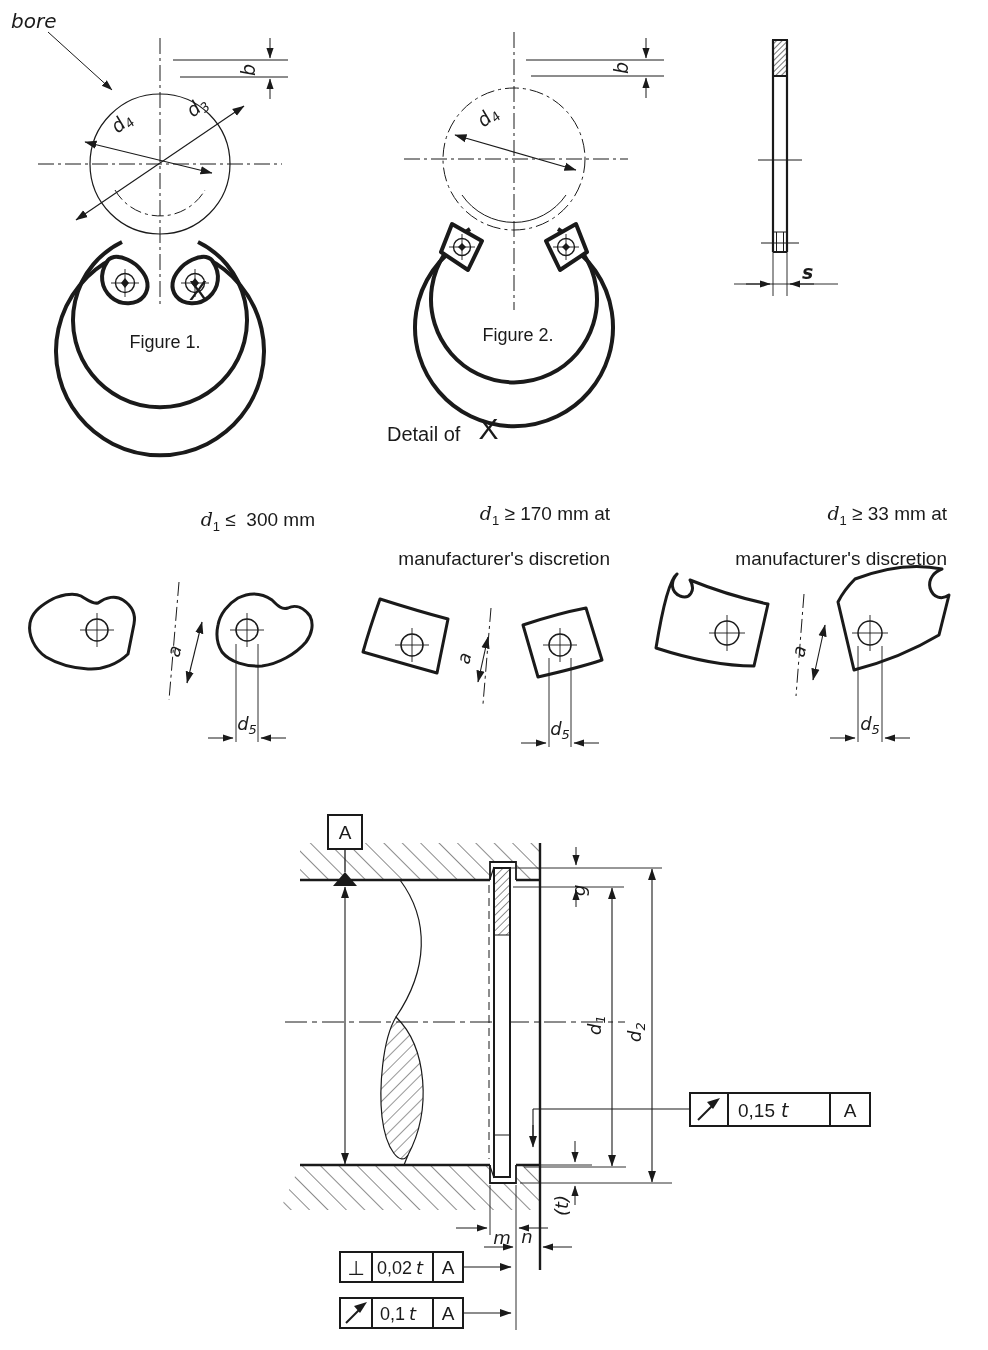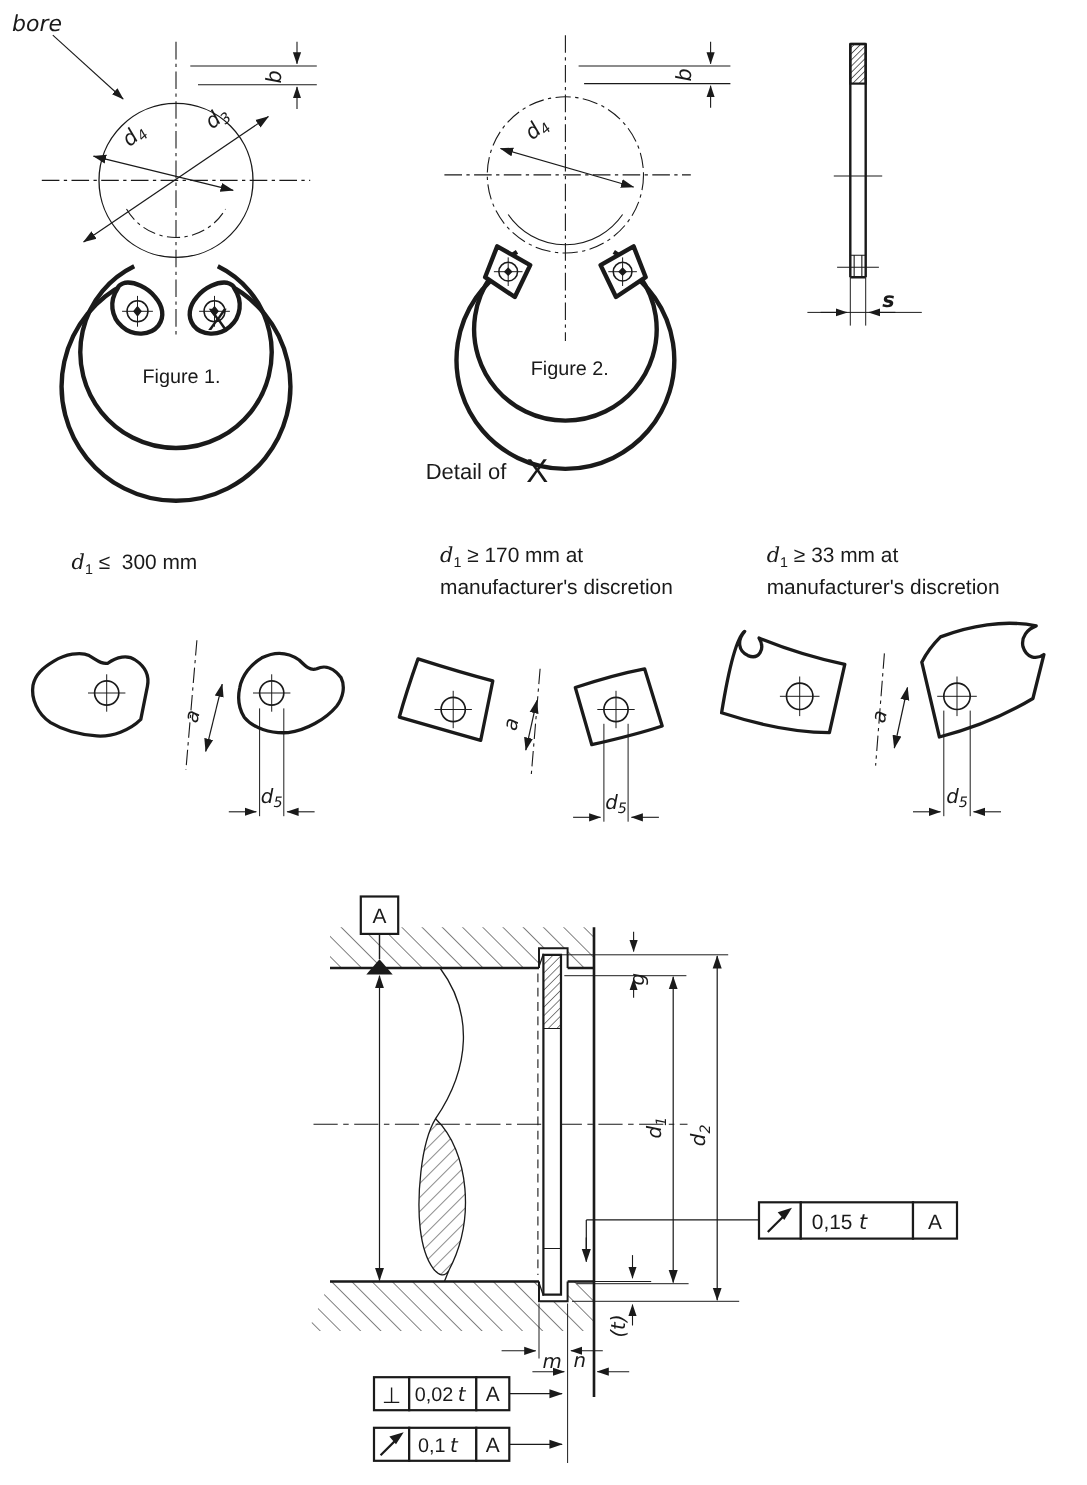--- a/index.html
+++ b/index.html
@@ -10,24 +10,24 @@
   svg text{fill:#1a1a1a}
   .dl{font-style:italic;font-size:19px;font-family:"DejaVu Sans",sans-serif}
   .dl2{font-style:italic;font-size:18px;font-family:"DejaVu Sans",sans-serif}
   .sub{font-size:13px}
   .cap{font-size:18px;font-family:"Liberation Sans",sans-serif}
   .xmark{font-size:28px;font-family:"Liberation Sans",sans-serif}
   .boretxt{font-style:italic;font-size:20px;font-family:"DejaVu Sans",sans-serif}
   .ftxt{font-size:19px;font-family:"Liberation Sans",sans-serif}
   .fvar{font-style:italic;font-family:"DejaVu Sans",sans-serif}
   .perp{font-size:20px;font-family:"DejaVu Sans",sans-serif}
-  .vhead{position:absolute;text-align:left;font-size:19px;line-height:23px}
+  .vhead{position:absolute;text-align:right;font-size:19px;line-height:38px}
   .vhead .mvar{font-family:"DejaVu Serif",serif;font-style:italic}
   .vhead sub{font-size:13px}
-  .dhead{position:absolute;display:flex;align-items:center}
+  .dhead{position:absolute;display:flex;align-items:flex-end}
   .dhead .pre{font-size:20px}
   .dhead .mk{font-size:30px;margin-left:18px}
   .ln{stroke:#1a1a1a;fill:none}
 </style>
 </head>
 <body>
 
 <svg class="abs" style="left:8px;top:4px" width="320" height="352" viewBox="0 0 320 352">
   <defs>
     <marker id="m1" viewBox="0 0 10 8" refX="9.5" refY="4" markerWidth="11" markerHeight="9" orient="auto-start-reverse">
@@ -134,21 +134,21 @@
 
 <div class="dhead" style="left:387px;top:412px">
   <span class="pre">Detail of</span>
   <span class="mk">X</span>
 </div>
 
 <div class="vhead" style="left:65px;top:500px;width:250px">
   <div><span class="mvar">d</span><sub>1</sub>&nbsp;<span>≤</span>&nbsp; <span>300 mm</span></div>
   <div></div>
 </div>
-<div class="vhead" style="left:400px;top:494px;width:250px">
+<div class="vhead" style="left:360px;top:494px;width:250px">
   <div><span class="mvar">d</span><sub>1</sub>&nbsp;<span>≥</span>&nbsp;<span>170 mm at</span></div>
   <div>manufacturer's discretion</div>
 </div>
 <div class="vhead" style="left:697px;top:494px;width:250px">
   <div><span class="mvar">d</span><sub>1</sub>&nbsp;<span>≥</span>&nbsp;<span>33 mm at</span></div>
   <div>manufacturer's discretion</div>
 </div>
 
 <svg class="abs" style="left:22px;top:566px" width="300" height="190" viewBox="0 0 300 190">
   <defs>

